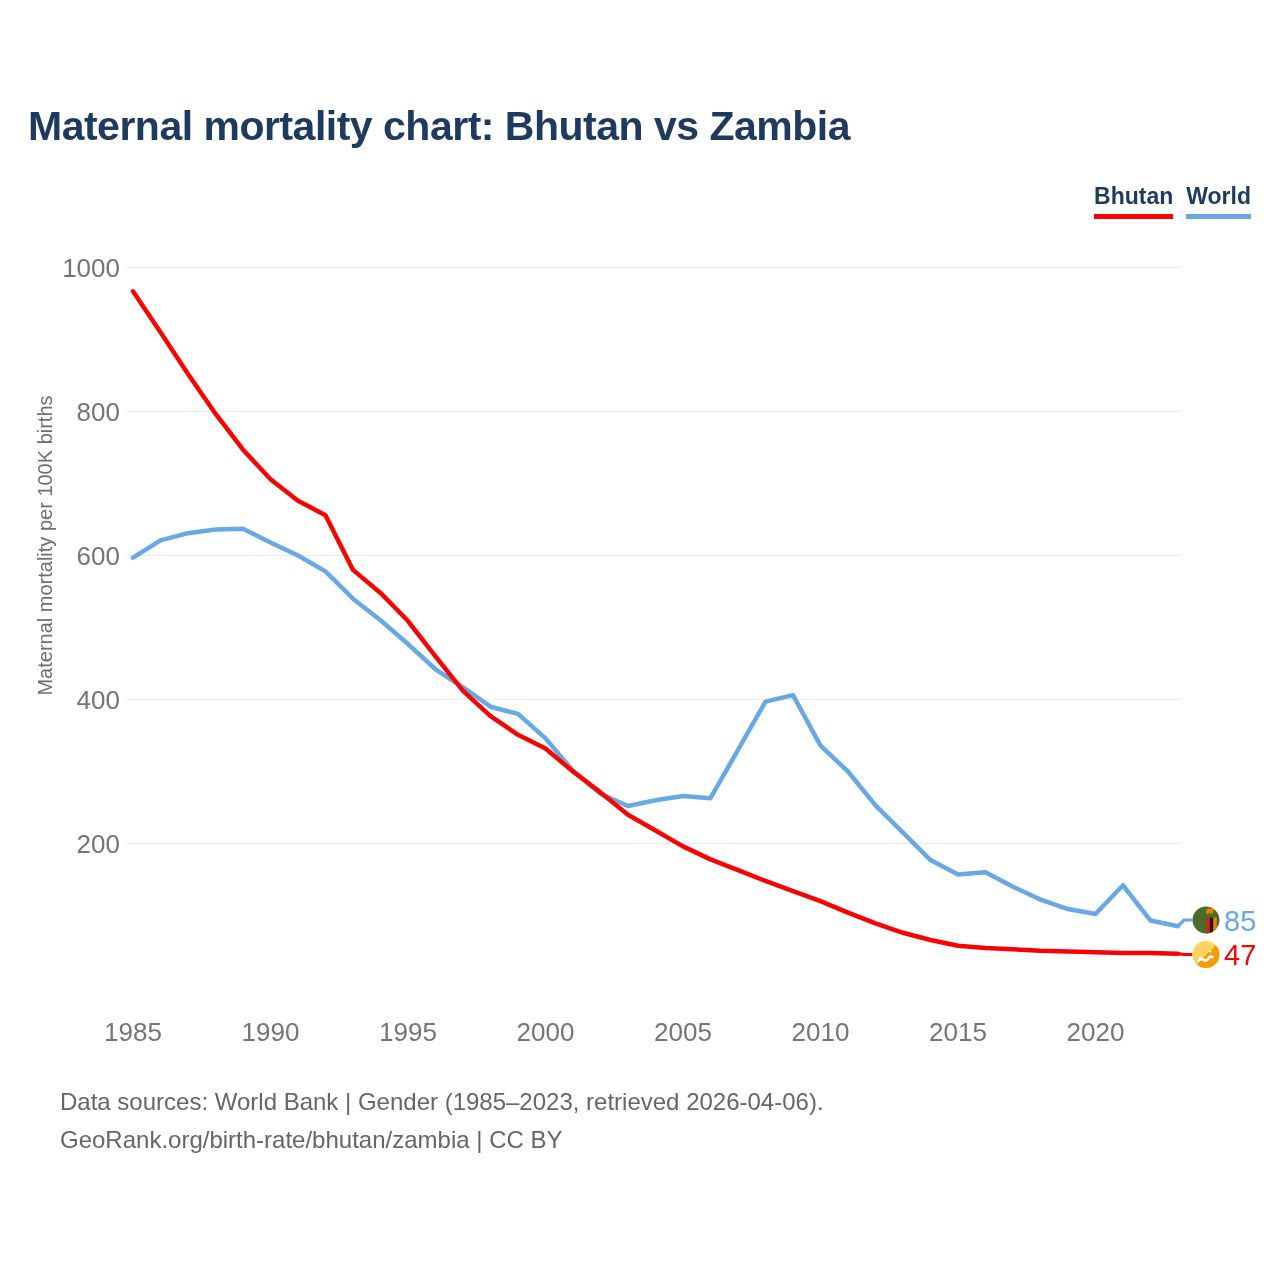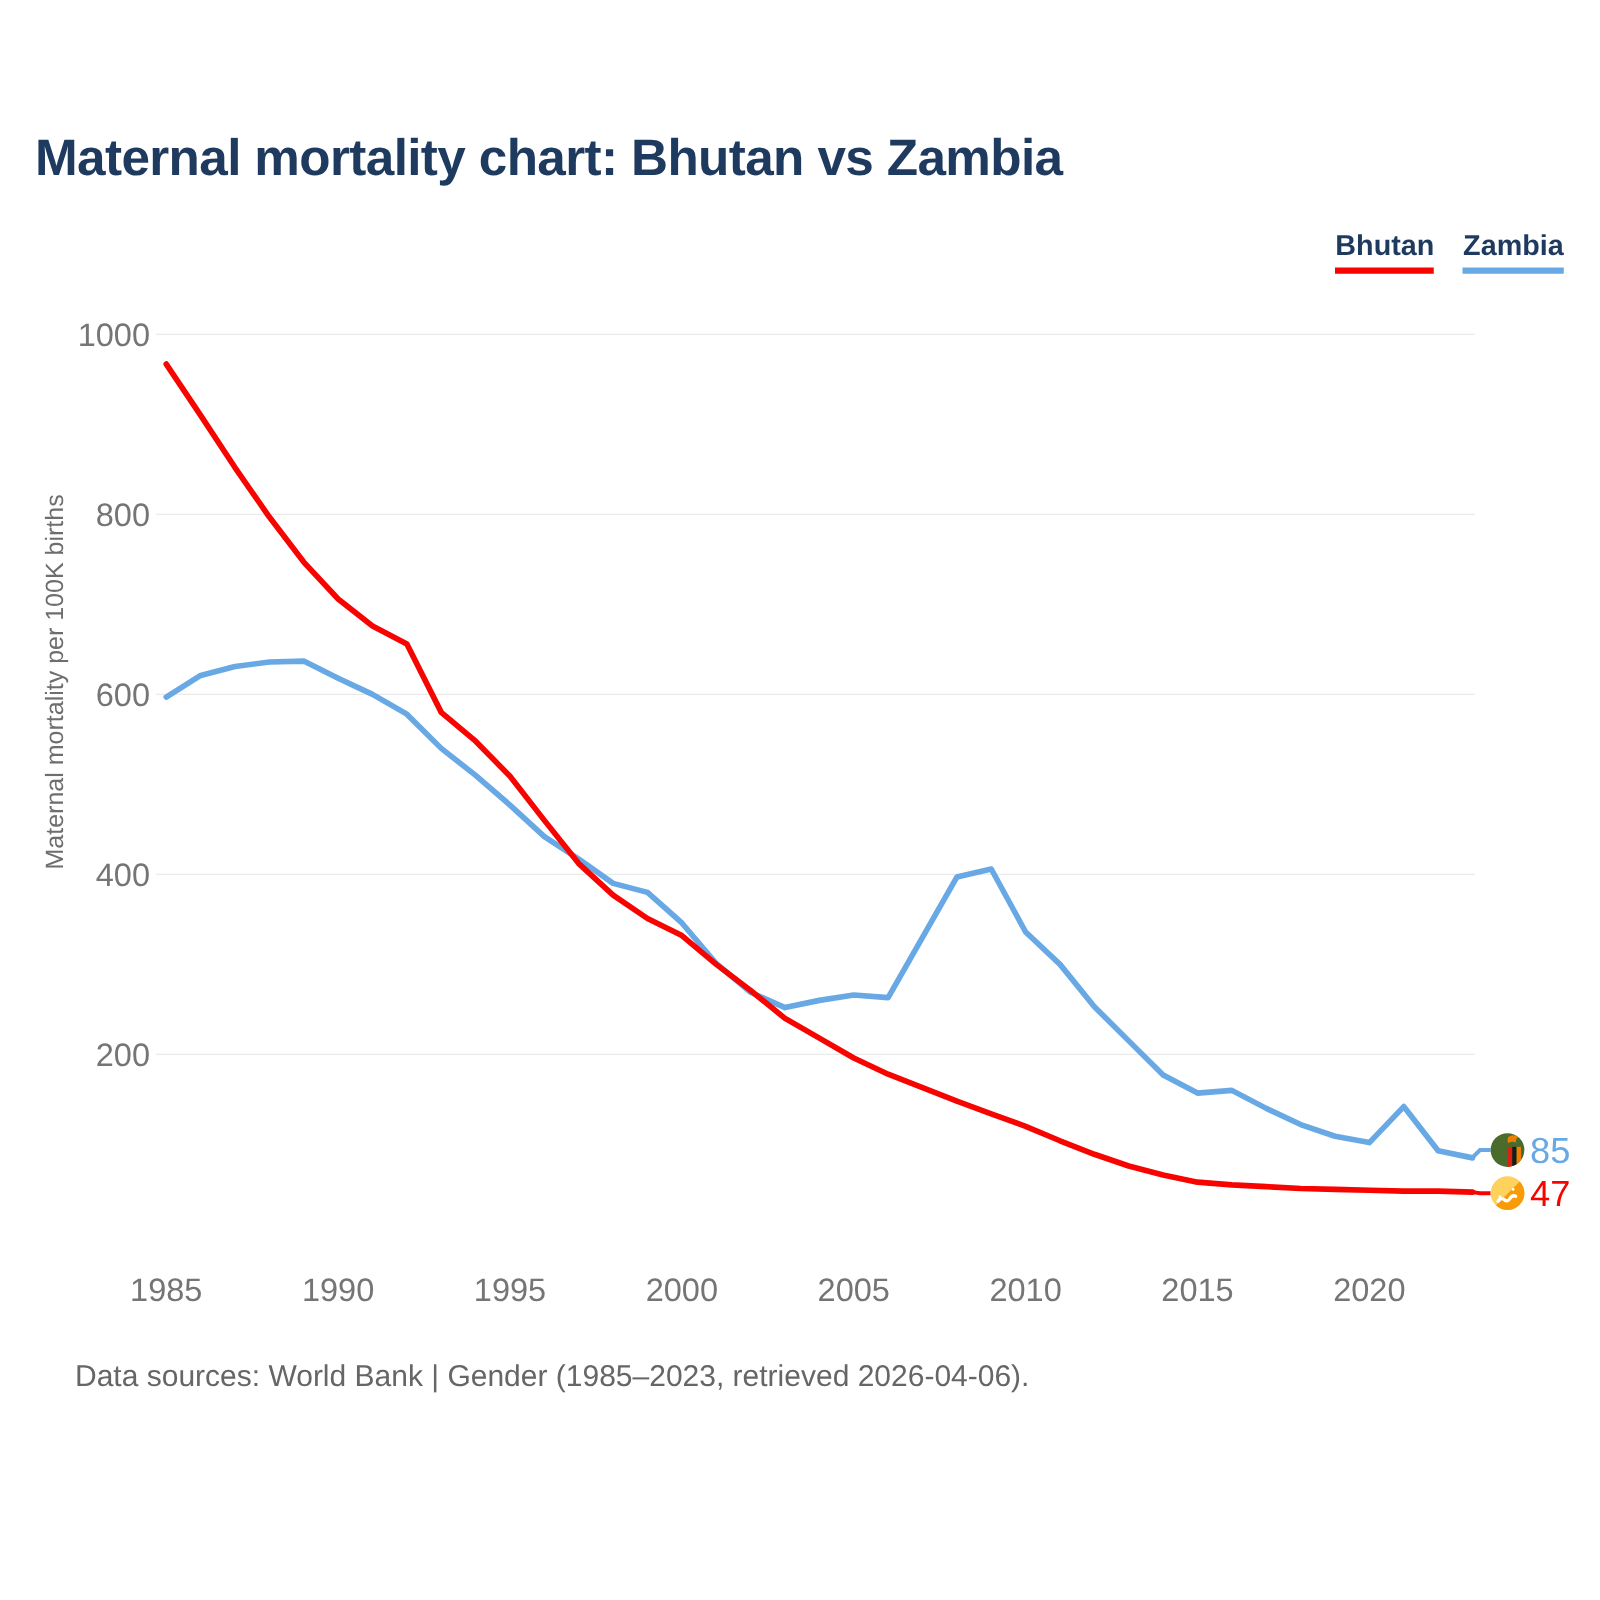--- a/index.html
+++ b/index.html
@@ -1,21 +1,21 @@
 <!DOCTYPE html>
 <html><head>
 <meta charset="utf-8">
 <style>
   html,body{margin:0;padding:0;background:#ffffff;}
   body{width:1280px;height:1280px;position:relative;overflow:hidden;
        font-family:"Liberation Sans",sans-serif;}
   .page{position:absolute;left:0;top:0;width:1280px;height:1280px;}
   .title{position:absolute;left:28px;top:103px;margin:0;font-size:41px;font-weight:700;
          color:#1e3a5f;letter-spacing:-0.5px;white-space:nowrap;}
-  .legend{position:absolute;top:183px;right:29px;display:flex;gap:23px;}
+  .legend{position:absolute;top:183px;right:29px;display:flex;gap:13px;}
   .legend-item{font-size:23px;font-weight:700;color:#1e3a5f;padding-bottom:4px;
                border-bottom:5px solid #ccc;cursor:pointer;white-space:nowrap;}
   .watermark{position:absolute;top:276px;right:118px;font-size:77px;font-weight:700;
              color:#c4c4c4;letter-spacing:1px;line-height:1;}
   .y-axis-title{position:absolute;left:-116px;top:534px;width:322px;text-align:center;
                 font-size:20px;color:#6e6e6e;transform:rotate(-90deg);white-space:nowrap;}
   .footer{position:absolute;left:40px;top:1083px;font-size:24px;color:#666666;line-height:38px;margin-left:20px;}
   svg.chart{position:absolute;left:0;top:0;}
   text{font-family:"Liberation Sans",sans-serif;}
   .tick{font-size:26px;fill:#757575;}
@@ -23,21 +23,21 @@
 </style>
 </head>
 <body>
 
 <div class="page">
 
   <h1 class="title">Maternal mortality chart: Bhutan vs Zambia</h1>
 
   <div class="legend">
     <span class="legend-item" style="border-bottom-color: rgb(248, 4, 0);">Bhutan</span>
-    <span class="legend-item" style="border-bottom-color: rgb(104, 169, 229);">Zambia</span>
+    <span class="legend-item" style="border-bottom-color: rgb(104, 169, 229);">World</span>
   </div>
 
 
   <div class="y-axis-title">Maternal mortality per 100K births</div>
 
   <svg class="chart" width="1280" height="1280" viewBox="0 0 1280 1280">
     <defs>
       <clipPath id="clip-zm">
           <circle cx="1206" cy="920" r="13.5"></circle>
         </clipPath>
@@ -94,15 +94,16 @@
         <text x="120" y="852.5" text-anchor="end" class="tick">200</text>
         <text x="120" y="708.5" text-anchor="end" class="tick">400</text>
         <text x="120" y="564.5" text-anchor="end" class="tick">600</text>
         <text x="120" y="420.5" text-anchor="end" class="tick">800</text>
         <text x="120" y="276.5" text-anchor="end" class="tick">1000</text>
       </g>
   </svg>
 
   <div class="footer">
     <div>Data sources: World Bank | Gender (1985–2023, retrieved 2026-04-06).</div>
+    <div>GeoRank.org/birth-rate/bhutan/zambia | CC BY</div>
   </div>
 
 </div>
 
 </body></html>

